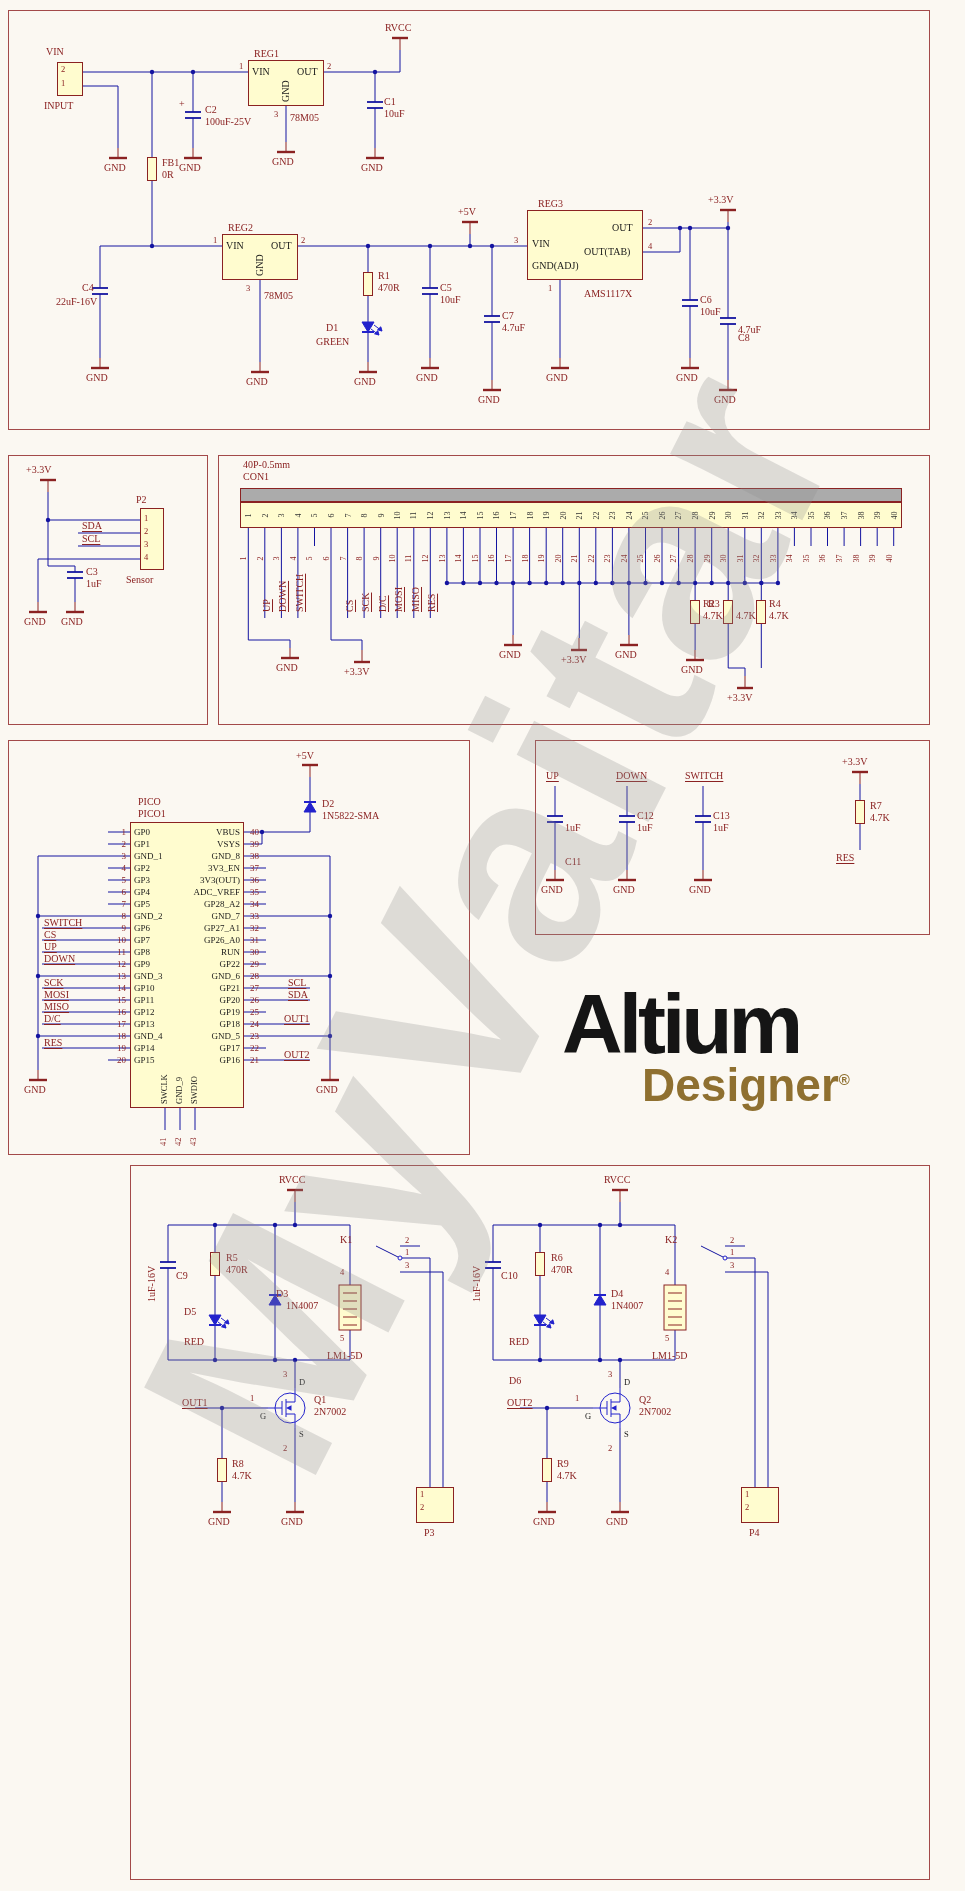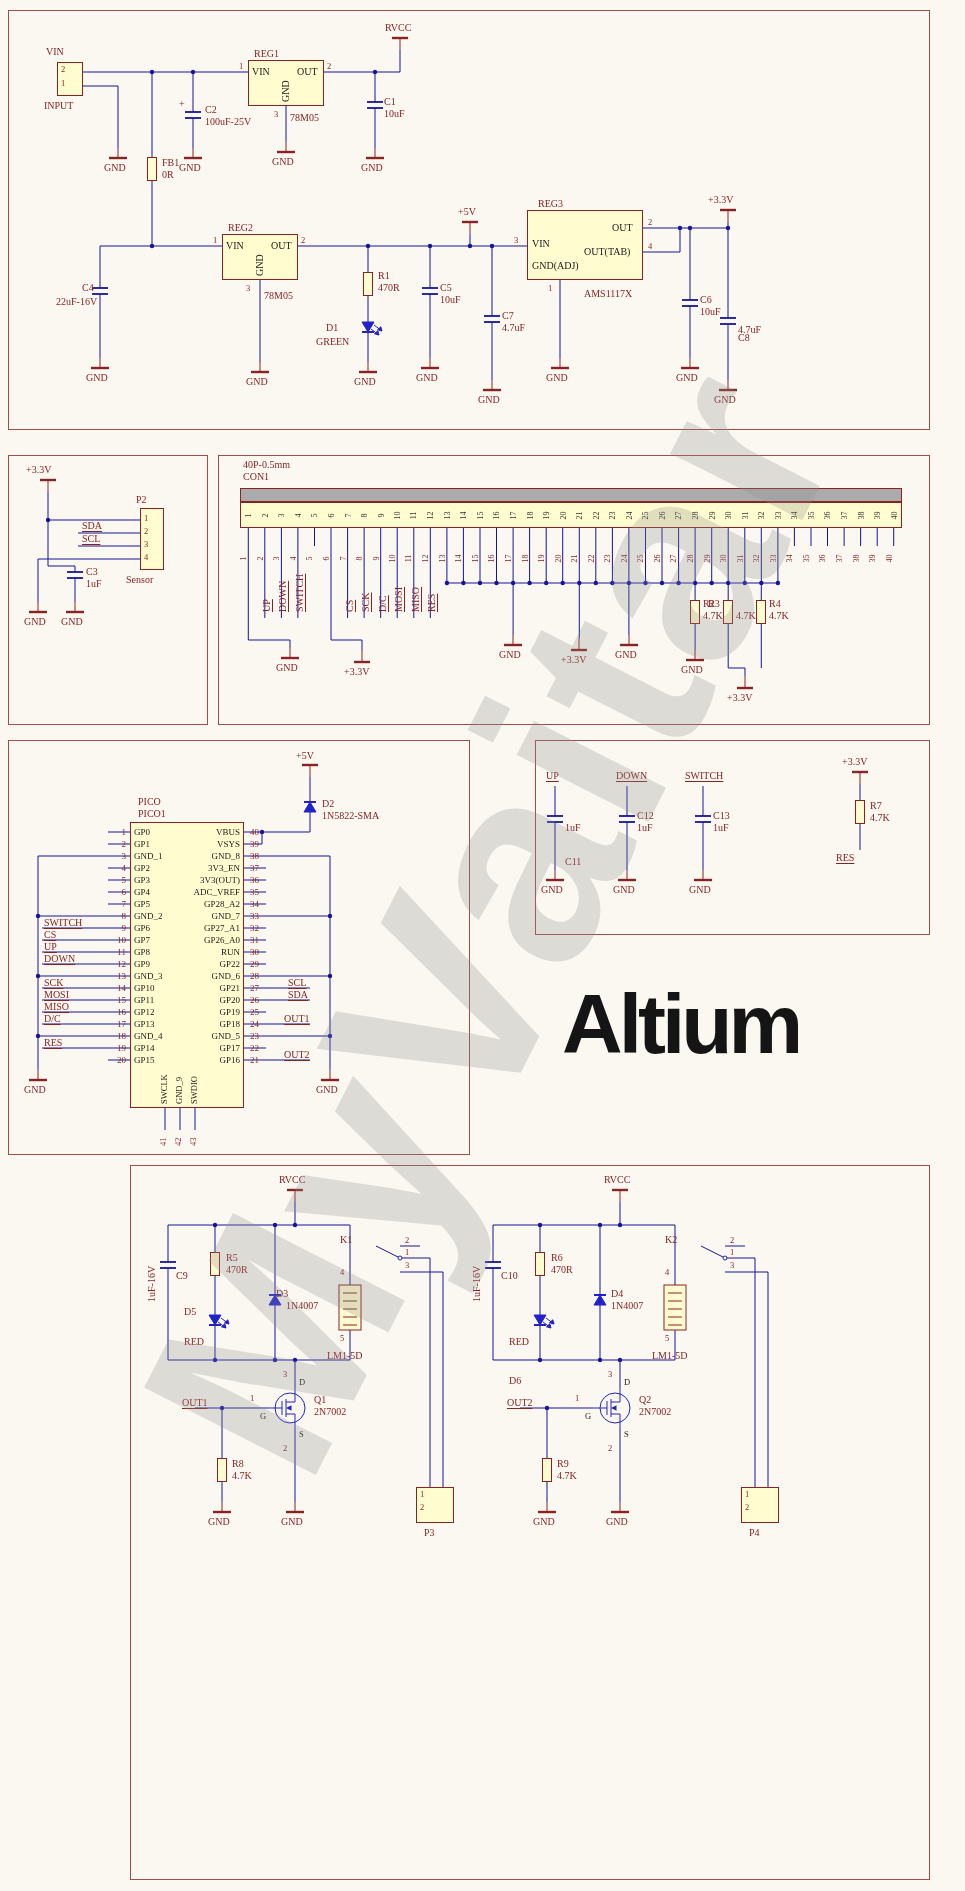--- a/index.html
+++ b/index.html
@@ -729,20 +729,21 @@
   <div class="lbl" style="left:713px;top:810px">C13</div>
   <div class="lbl" style="left:713px;top:822px">1uF</div>
   <div class="lbl" style="left:870px;top:800px">R7</div>
   <div class="lbl" style="left:870px;top:812px">4.7K</div>
   <div class="lbl u" style="left:836px;top:852px">RES</div>
   <div class="lbl" style="left:541px;top:884px">GND</div>
   <div class="lbl" style="left:613px;top:884px">GND</div>
   <div class="lbl" style="left:689px;top:884px">GND</div>
 
   <div class="logo1" style="left:562px;top:976px">Altium</div>
+  <div class="logo2" style="left:642px;top:1058px"><span>Designer</span><sup>®</sup></div>
 
   <div class="lbl" style="left:279px;top:1174px">RVCC</div>
   <div class="lbl vr" style="left:146px;top:1302px">1uF-16V</div>
   <div class="lbl" style="left:176px;top:1270px">C9</div>
   <div class="lbl" style="left:226px;top:1252px">R5</div>
   <div class="lbl" style="left:226px;top:1264px">470R</div>
   <div class="lbl" style="left:276px;top:1288px">D3</div>
   <div class="lbl" style="left:286px;top:1300px">1N4007</div>
   <div class="lbl" style="left:184px;top:1306px">D5</div>
   <div class="lbl" style="left:184px;top:1336px">RED</div>

